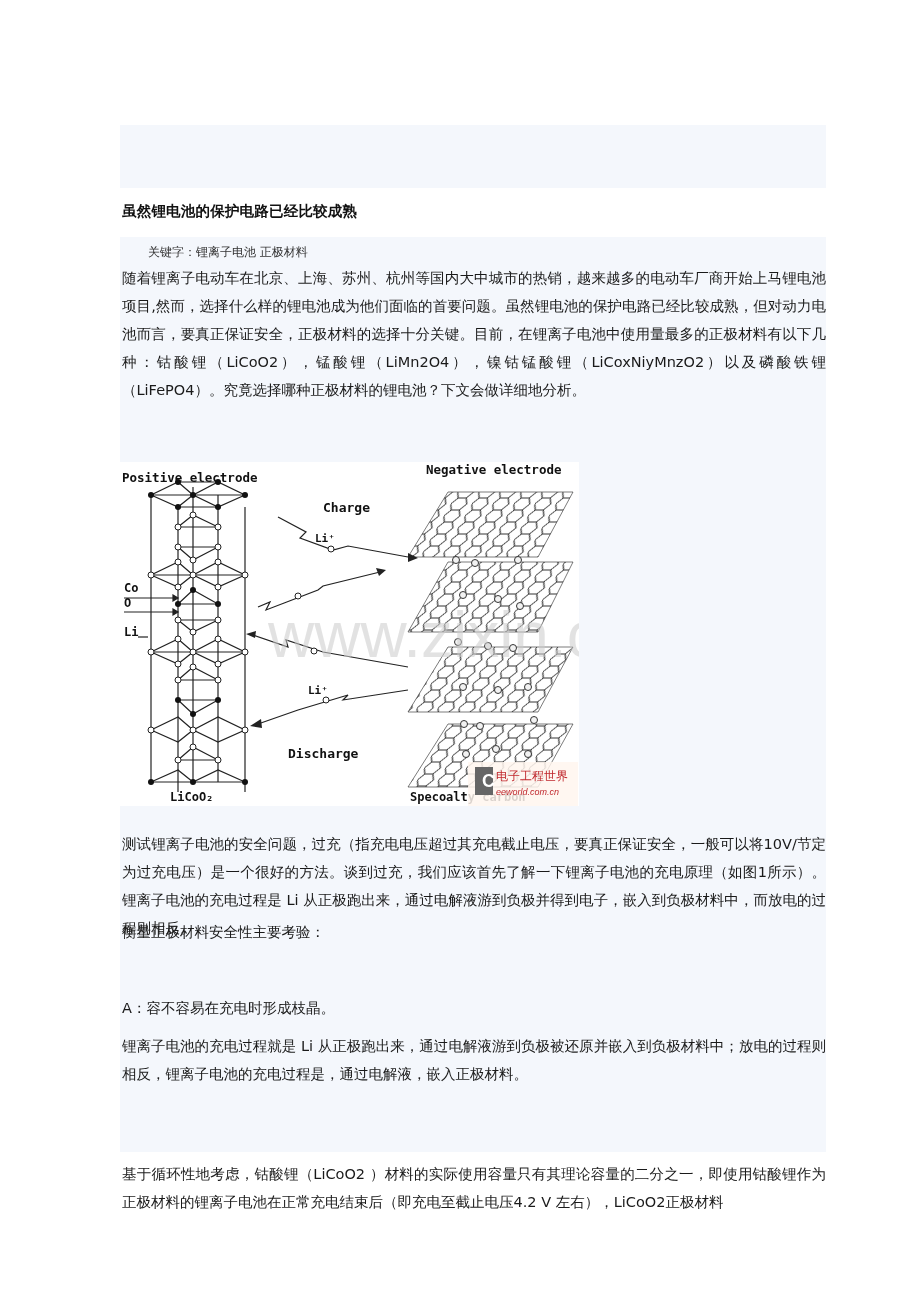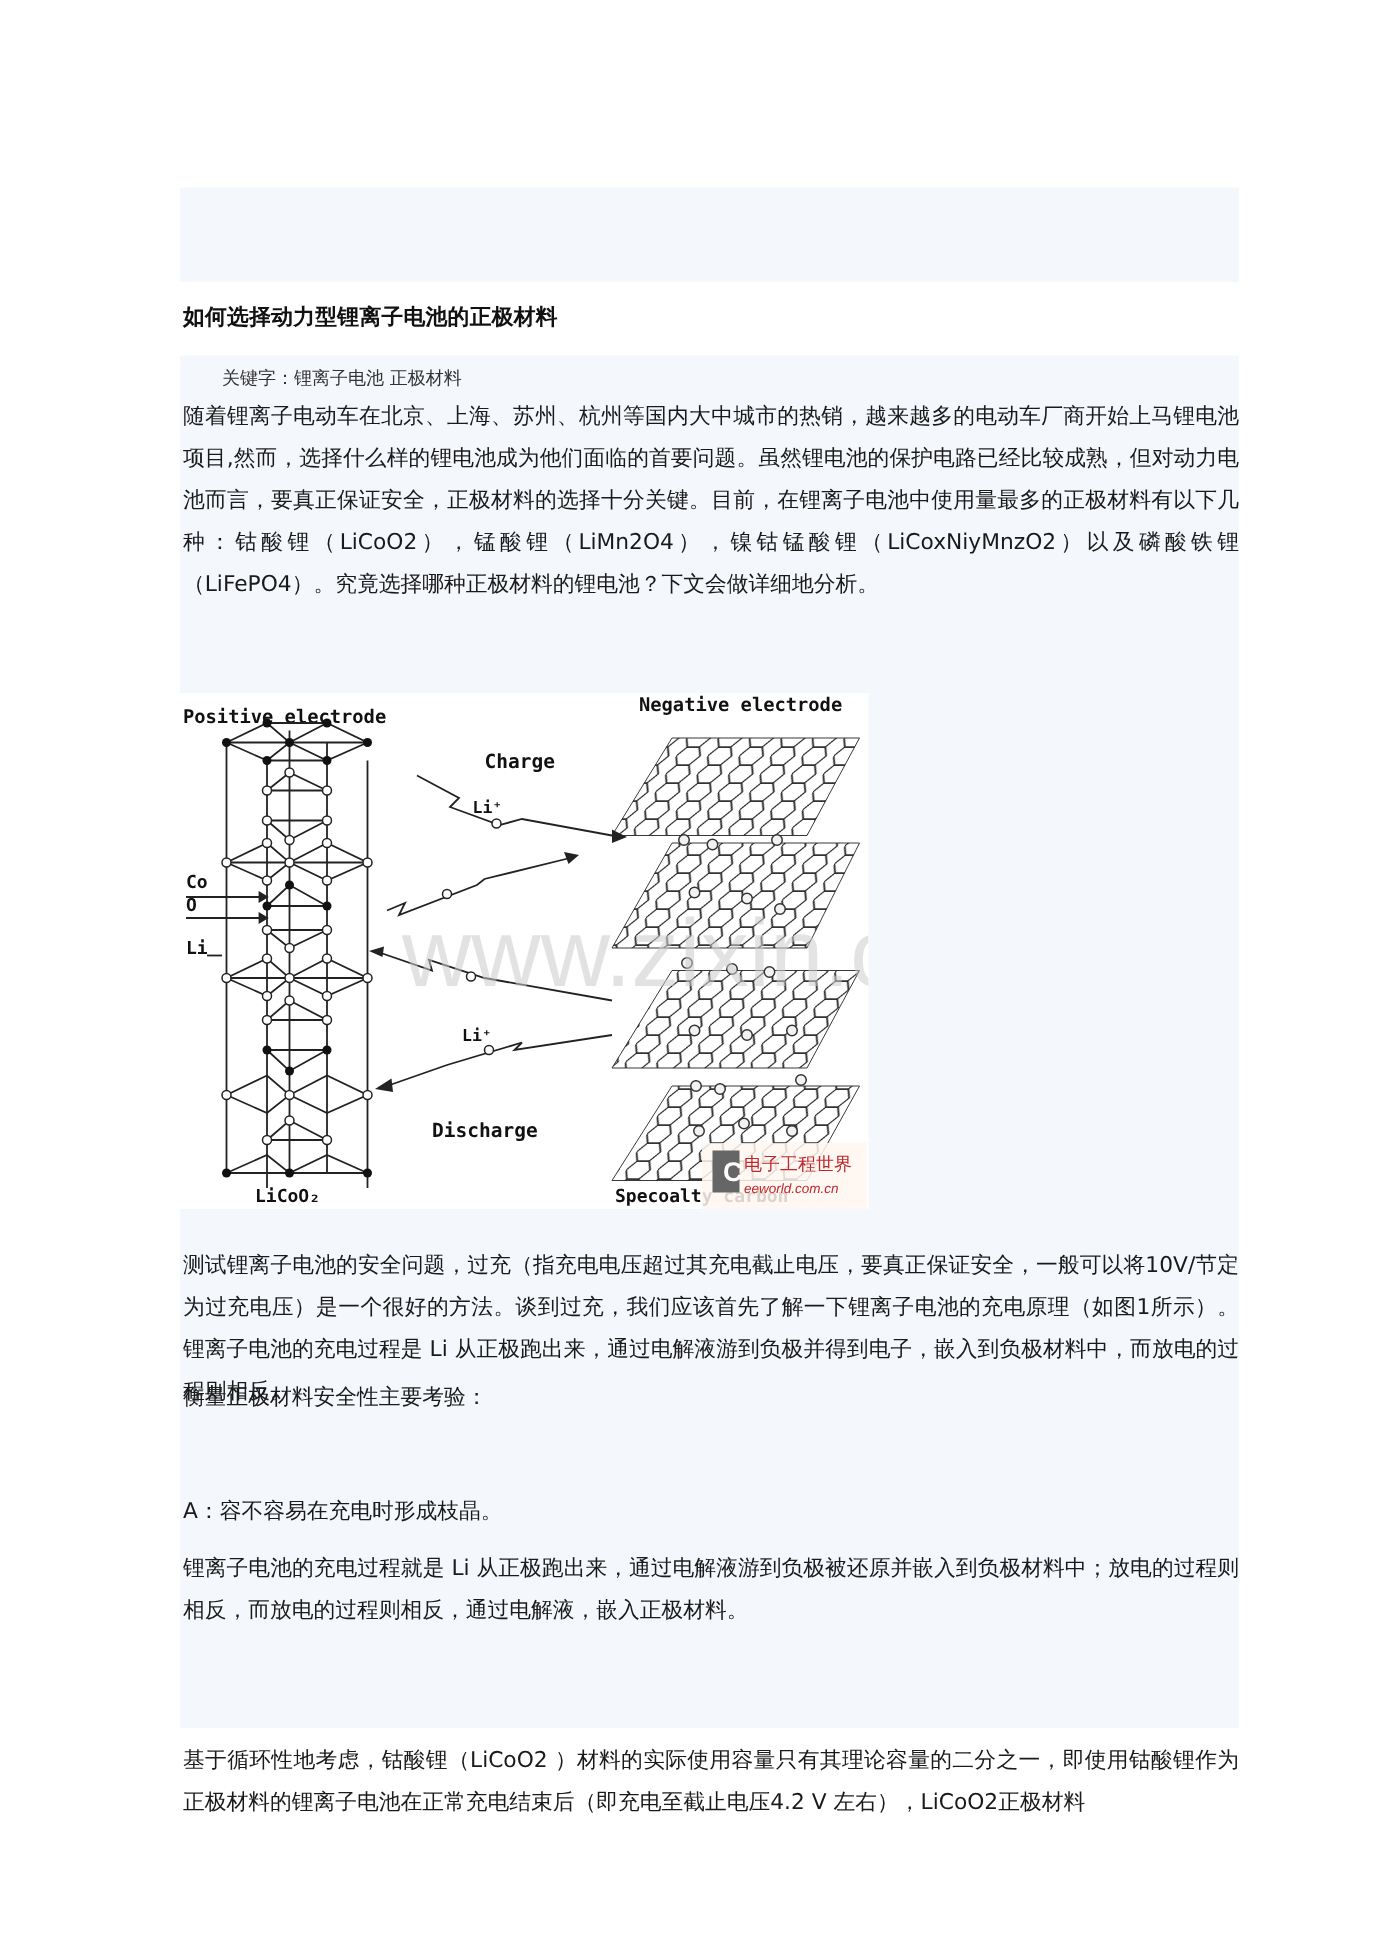--- a/index.html
+++ b/index.html
@@ -11,21 +11,21 @@
     .keywords { position: absolute; left: 148px; top: 244px; font-size: 12px; color: #333; }
     .para { position: absolute; left: 122px; width: 704px; font-size: 14.5px; line-height: 28px; color: #1a1a1a; text-align: justify; text-justify: inter-ideograph; }
     .figure { position: absolute; left: 118px; top: 462px; width: 461px; height: 344px; background: #ffffff; overflow: hidden; }
     .figure svg { display: block; }
   </style>
 </head>
 <body>
 
 <div class="top-band"></div>
 
-<div class="title">如何选择动力型锂离子电池的正极材料</div>
+<div class="title">虽然锂电池的保护电路已经比较成熟</div>
 
 <div class="content-band"></div>
 
 <div class="keywords">关键字：锂离子电池  正极材料</div>
 
 <div class="para" style="top:264px;">随着锂离子电动车在北京、上海、苏州、杭州等国内大中城市的热销，越来越多的电动车厂商开始上马锂电池项目,然而，选择什么样的锂电池成为他们面临的首要问题。虽然锂电池的保护电路已经比较成熟，但对动力电池而言，要真正保证安全，正极材料的选择十分关键。目前，在锂离子电池中使用量最多的正极材料有以下几种：钴酸锂（LiCoO2），锰酸锂（LiMn2O4），镍钴锰酸锂（LiCoxNiyMnzO2）以及磷酸铁锂（LiFePO4）。究竟选择哪种正极材料的锂电池？下文会做详细地分析。</div>
 
 <div class="figure">
   <svg width="461" height="344" viewBox="0 0 461 344" xmlns="http://www.w3.org/2000/svg">
     <g font-family="DejaVu Sans Mono, monospace" font-weight="bold" fill="#111">
@@ -195,15 +195,15 @@
     <text x="150" y="195" font-size="64" fill="#cccccc" opacity="0.55" font-family="Liberation Sans, sans-serif">www.zixin.com.cn</text>
   </svg>
 </div>
 
 <div class="para" style="top:830px;">测试锂离子电池的安全问题，过充（指充电电压超过其充电截止电压，要真正保证安全，一般可以将10V/节定为过充电压）是一个很好的方法。谈到过充，我们应该首先了解一下锂离子电池的充电原理（如图1所示）。锂离子电池的充电过程是 Li  从正极跑出来，通过电解液游到负极并得到电子，嵌入到负极材料中，而放电的过程则相反。</div>
 
 <div class="para" style="top:918px;">衡量正极材料安全性主要考验：</div>
 
 <div class="para" style="top:994px;">A：容不容易在充电时形成枝晶。</div>
 
-<div class="para" style="top:1032px;">锂离子电池的充电过程就是 Li  从正极跑出来，通过电解液游到负极被还原并嵌入到负极材料中；放电的过程则相反，而放电的过程则相反，通过电解液，嵌入正极材料。</div>
+<div class="para" style="top:1032px;">锂离子电池的充电过程就是 Li  从正极跑出来，通过电解液游到负极被还原并嵌入到负极材料中；放电的过程则相反，锂离子电池的充电过程是，通过电解液，嵌入正极材料。</div>
 
 <div class="para" style="top:1160px;">基于循环性地考虑，钴酸锂（LiCoO2  ）材料的实际使用容量只有其理论容量的二分之一，即使用钴酸锂作为正极材料的锂离子电池在正常充电结束后（即充电至截止电压4.2 V 左右），LiCoO2正极材料</div>
 
 </body></html>

